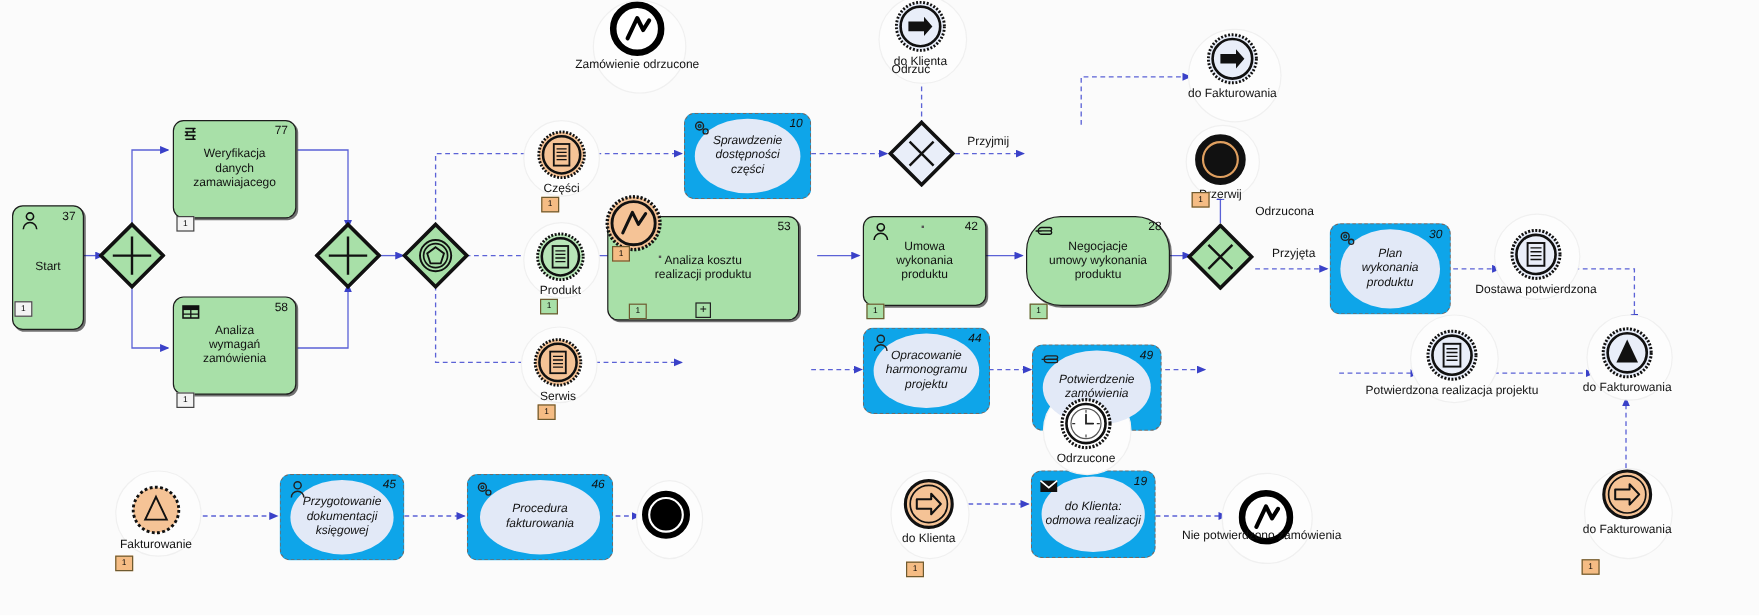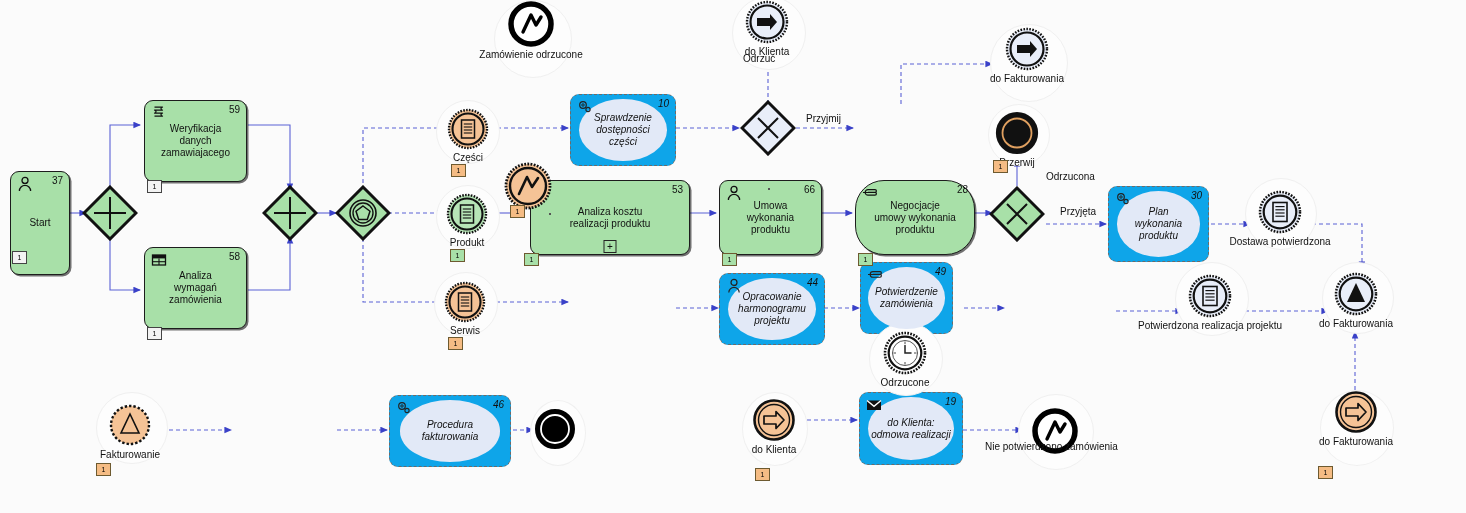--- a/index.html
+++ b/index.html
@@ -246,21 +246,21 @@
     <span class="t-label">Start</span>
   </div>
   <div class="tag white" style="left:12px;top:251px;">1</div>
 
   <div class="task green" style="left:144px;top:100px;width:103px;height:82px;">
     <span class="t-icon">
       <svg viewBox="0 0 18 18">
           <path d="M4.5,3 h8 c-2,0 -2,3 0,3 h-8 c2,0 2,3 0,3 h8 c-2,0 -2,3 0,3 h-8" fill="none" stroke="#111" stroke-width="1.25" stroke-linejoin="round"></path>
         </svg>
     </span>
-    <span class="t-num">59</span>
+    <span class="t-num">77</span>
     <span class="t-label">Weryfikacja
 danych
 zamawiajacego</span>
   </div>
   <div class="tag white" style="left:147px;top:180px;">1</div>
 
   <div class="task green" style="left:144px;top:247px;width:103px;height:82px;">
     <span class="t-icon">
       <svg viewBox="0 0 18 18">
           <rect x="2.5" y="4" width="13" height="10" fill="none" stroke="#111" stroke-width="1.3"></rect>
@@ -284,38 +284,38 @@
           <circle cx="7" cy="7" r="1.2" fill="none" stroke="#222" stroke-width="1"></circle>
           <circle cx="12" cy="11.5" r="2.1" fill="none" stroke="#222" stroke-width="1.1"></circle>
         </svg>
     </span>
     <span class="t-num">10</span>
     <span class="t-label">Sprawdzenie
 dostępności
 części</span>
   </div>
 
-  <div class="task green" style="left:530px;top:180px;width:160px;height:75px;">
+  <div class="task green" style="left:506px;top:180px;width:160px;height:87px;">
     <span class="t-num">53</span>
     <span class="t-label">Analiza kosztu
 realizacji produktu</span>
     <span class="t-marker">+</span>
   </div>
   <div class="dot" style="left:549px;top:213px;"></div>
   <div class="tag green" style="left:524px;top:253px;">1</div>
 
 
   <div class="task green" style="left:719px;top:180px;width:103px;height:75px;">
     <span class="t-icon">
       <svg viewBox="0 0 18 18">
           <circle cx="9" cy="5.4" r="3" fill="none" stroke="#111" stroke-width="1.3"></circle>
           <path d="M3.4,16 a5.6,5.6 0 0 1 11.2,0" fill="none" stroke="#111" stroke-width="1.3"></path>
         </svg>
     </span>
-    <span class="t-num">66</span>
+    <span class="t-num">42</span>
     <span class="t-label">Umowa
 wykonania
 produktu</span>
   </div>
   <div class="dot" style="left:768px;top:188px;"></div>
   <div class="tag green" style="left:722px;top:253px;">1</div>
 
   <div class="task blue" style="left:719px;top:273px;width:106px;height:72px;">
     <span class="ghost"></span>
     <span class="t-icon">
@@ -337,21 +337,21 @@
           <path d="M2,8.5 h5 M7,5.6 h7 a1.4,1.4 0 0 1 0,2.8 h-7 M7,8.4 h7 a1.4,1.4 0 0 1 0,2.8 h-7 a2.6,2.6 0 0 1 0,-5.6" fill="none" stroke="#111" stroke-width="1.2" stroke-linejoin="round"></path>
         </svg>
     </span>
     <span class="t-num">28</span>
     <span class="t-label">Negocjacje
 umowy wykonania
 produktu</span>
   </div>
   <div class="tag green" style="left:858px;top:253px;">1</div>
 
-  <div class="task blue" style="left:860px;top:262px;width:93px;height:72px;">
+  <div class="task blue" style="left:860px;top:287px;width:108px;height:72px;">
     <span class="ghost"></span>
     <span class="t-icon">
       <svg viewBox="0 0 18 18">
           <path d="M2,8.5 h5 M7,5.6 h7 a1.4,1.4 0 0 1 0,2.8 h-7 M7,8.4 h7 a1.4,1.4 0 0 1 0,2.8 h-7 a2.6,2.6 0 0 1 0,-5.6" fill="none" stroke="#222" stroke-width="1.15" stroke-linejoin="round"></path>
         </svg>
     </span>
     <span class="t-num">49</span>
     <span class="t-label">Potwierdzenie
 zamówienia</span>
   </div>
@@ -365,20 +365,33 @@
           <circle cx="12" cy="11.5" r="2.1" fill="none" stroke="#222" stroke-width="1.1"></circle>
         </svg>
     </span>
     <span class="t-num">30</span>
     <span class="t-label">Plan
 wykonania
 produktu</span>
   </div>
 
 
+  <div class="task blue" style="left:233px;top:395px;width:104px;height:72px;">
+    <span class="ghost"></span>
+    <span class="t-icon">
+      <svg viewBox="0 0 18 18">
+          <circle cx="9" cy="5.4" r="3" fill="none" stroke="#222" stroke-width="1.2"></circle>
+          <path d="M3.8,15.5 a5.2,5.2 0 0 1 10.4,0" fill="none" stroke="#222" stroke-width="1.2"></path>
+        </svg>
+    </span>
+    <span class="t-num">45</span>
+    <span class="t-label">Przygotowanie
+dokumentacji
+księgowej</span>
+  </div>
 
   <div class="task blue" style="left:389px;top:395px;width:122px;height:72px;">
     <span class="ghost"></span>
     <span class="t-icon">
       <svg viewBox="0 0 18 18">
           <circle cx="7" cy="7" r="3.3" fill="none" stroke="#222" stroke-width="1.2"></circle>
           <circle cx="7" cy="7" r="1.2" fill="none" stroke="#222" stroke-width="1"></circle>
           <circle cx="12" cy="11.5" r="2.1" fill="none" stroke="#222" stroke-width="1.1"></circle>
         </svg>
     </span>

